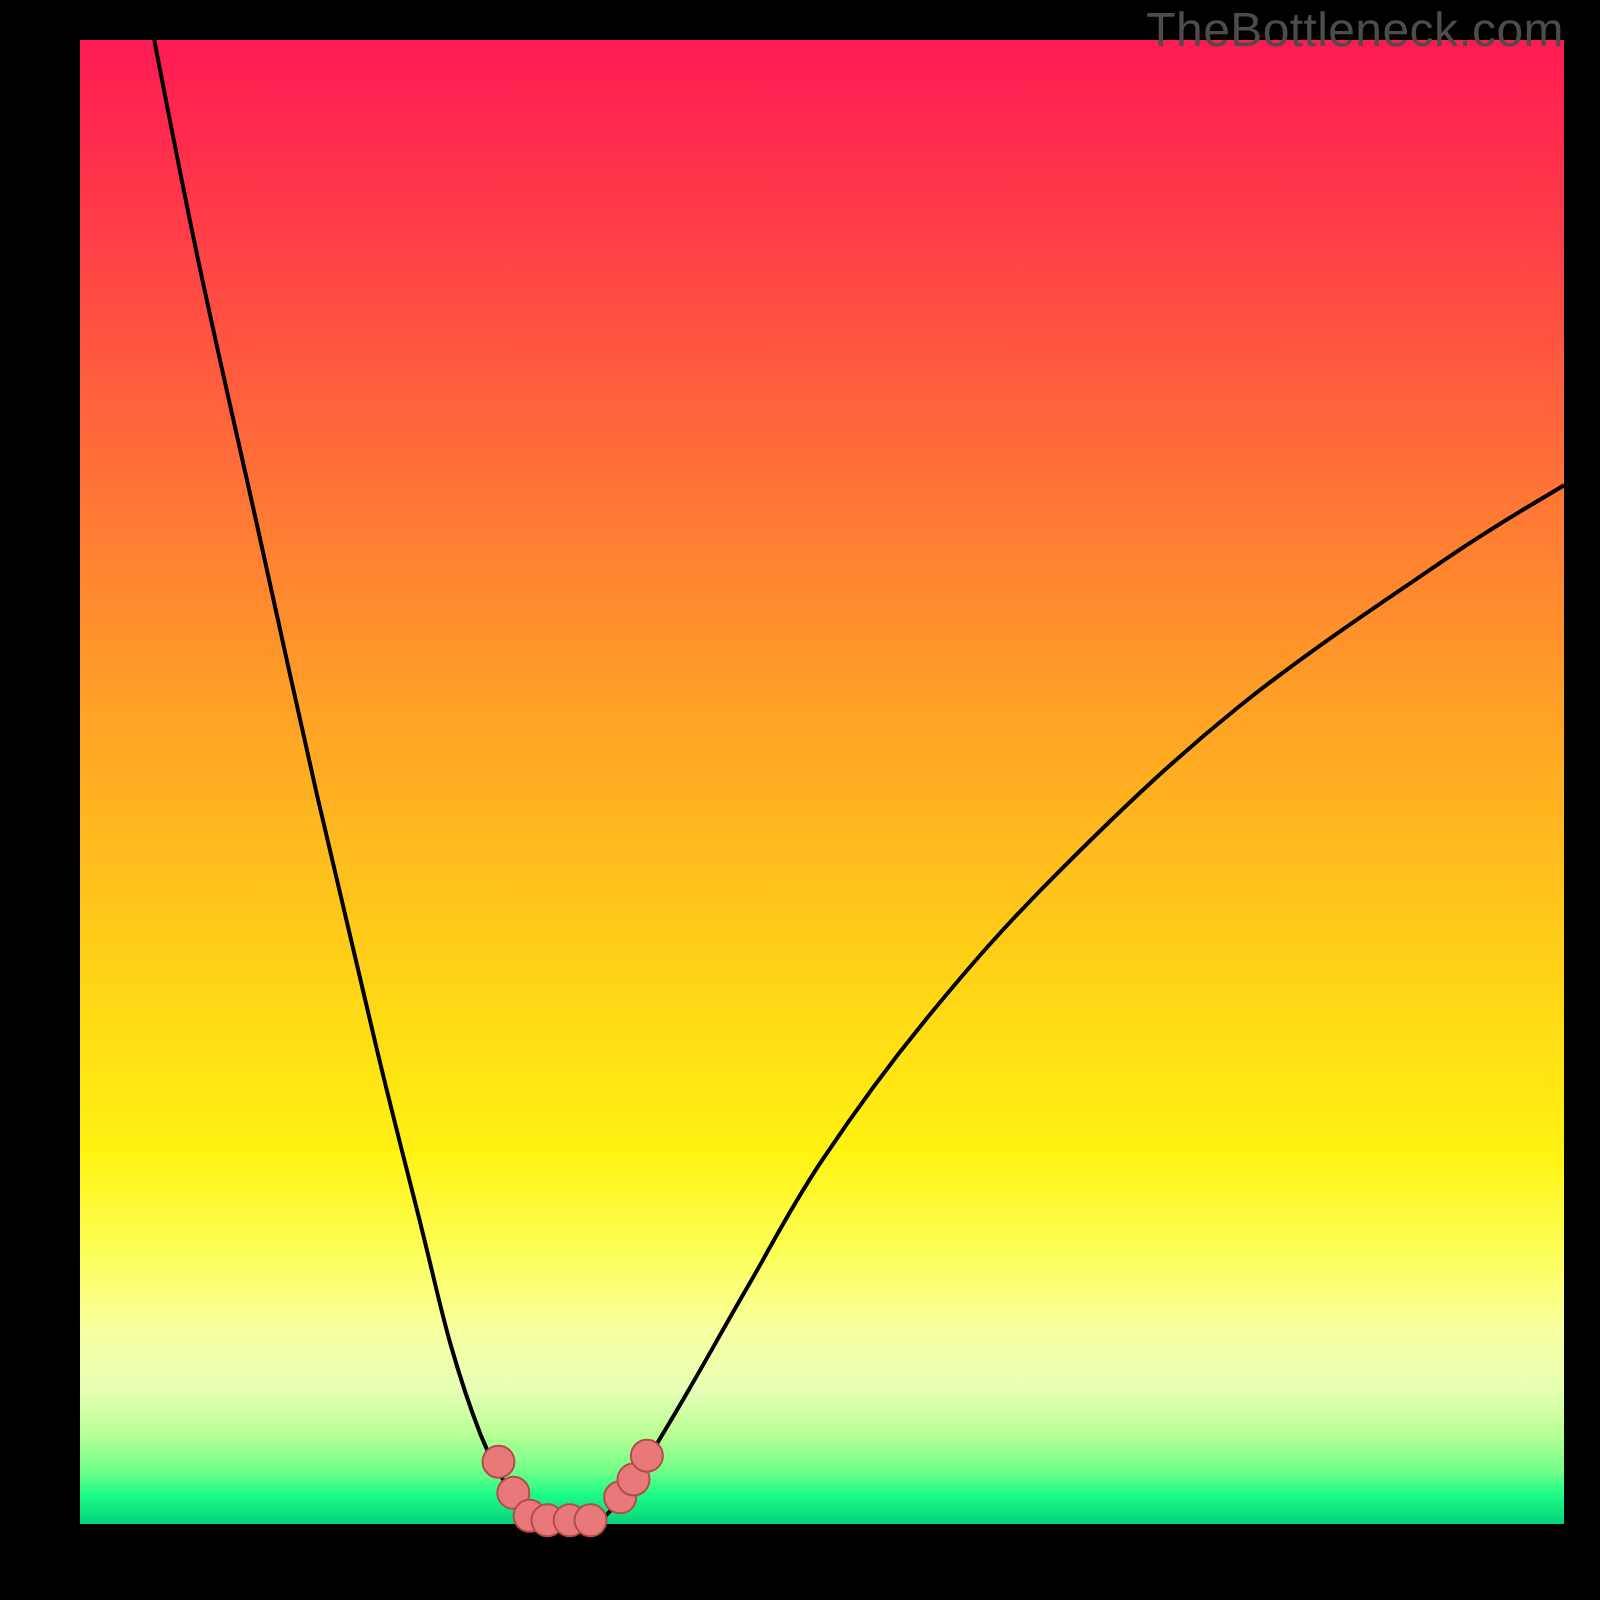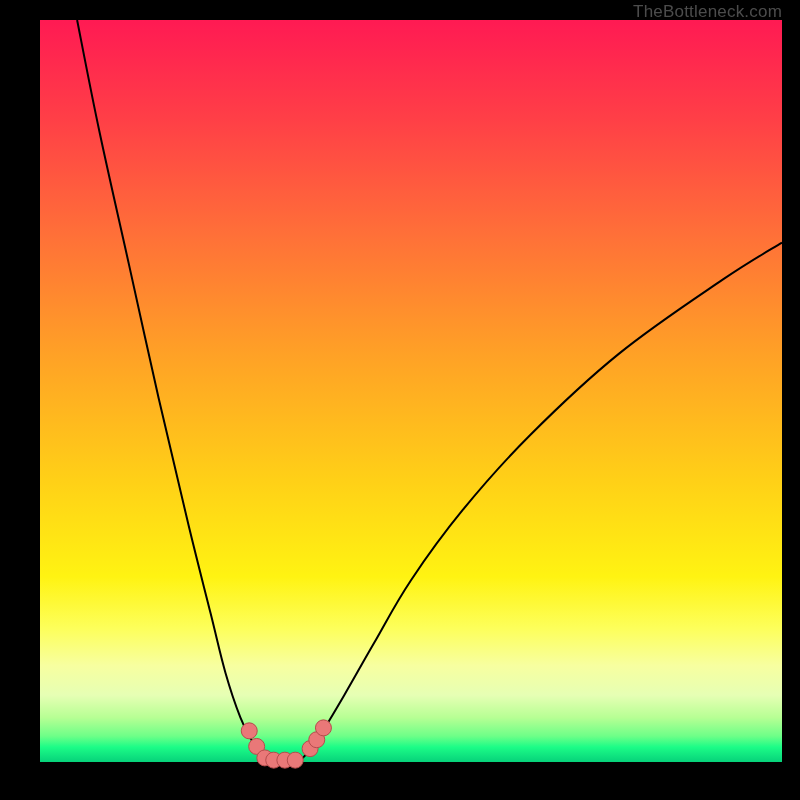--- a/index.html
+++ b/index.html
@@ -39,21 +39,21 @@
       #6eff88 96.5%,
       #1cfc87 98%,
       #06d27a 100%
     );
   }
   .watermark {
     position: absolute;
     top: 2px;
     right: 18px;
     color: #4c4c4c;
-    font-size: 17px;
+    font-size: 24px;
     font-weight: 400;
     letter-spacing: 0.2px;
     user-select: none;
   }
   svg.curves {
     position: absolute;
     left: 0;
     top: 0;
     width: 742px;
     height: 742px;

